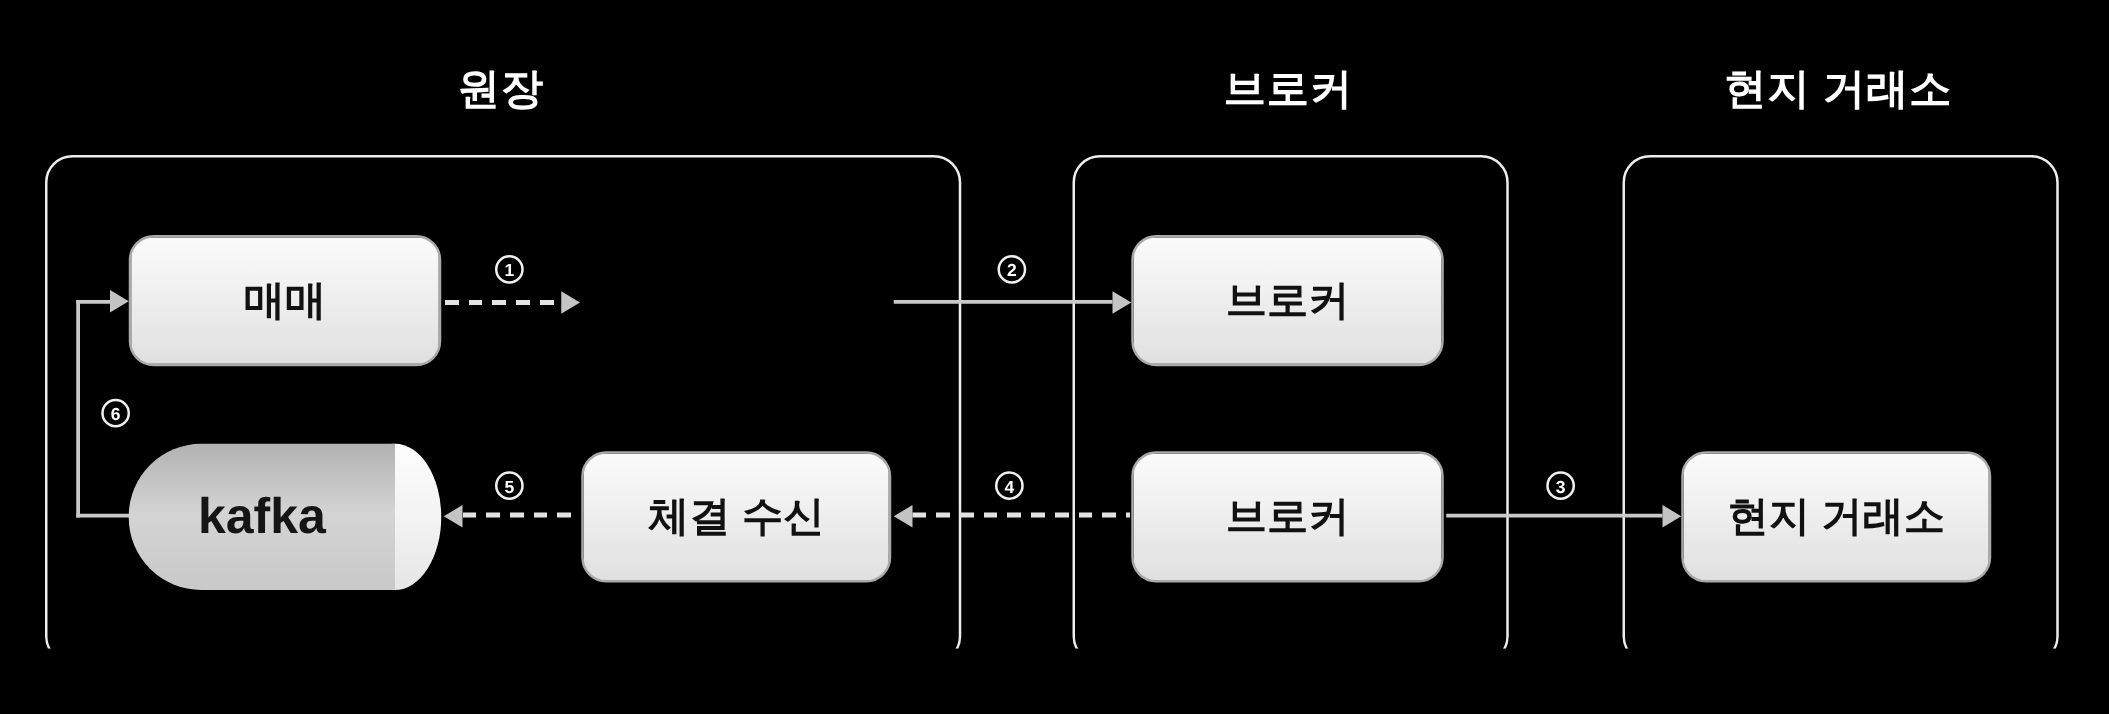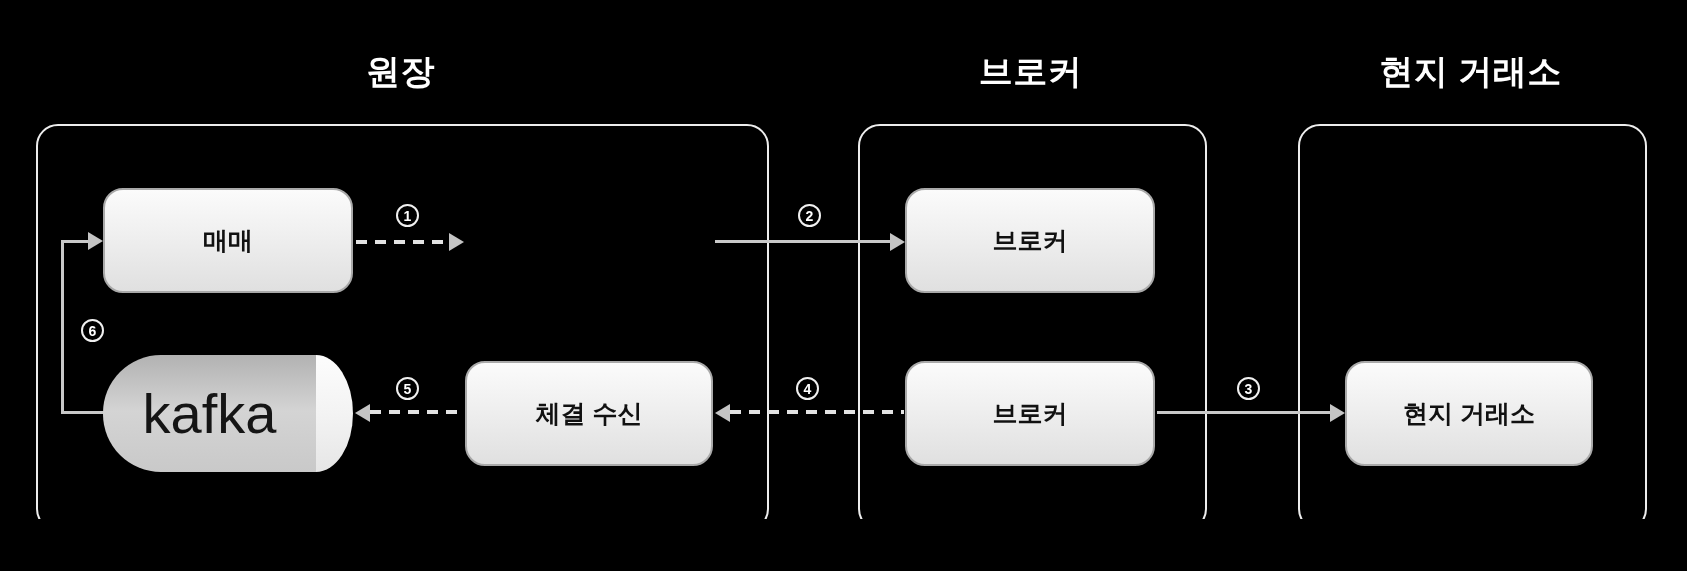--- a/index.html
+++ b/index.html
@@ -35,21 +35,21 @@
   .node {
     position: absolute;
     height: 105px;
     border: 2px solid #a9a9a9;
     border-radius: 20px;
     background: linear-gradient(180deg, #fbfbfb 0%, #efefef 45%, #e0e0e0 100%);
     display: flex;
     align-items: center;
     justify-content: center;
     color: #111111;
-    font-size: 25px;
+    font-size: 33px;
     font-weight: bold;
     box-sizing: border-box;
     z-index: 3;
   }
   
   .cylinder {
     position: absolute;
     left: 103px;
     top: 355px;
     width: 250px;
@@ -61,22 +61,22 @@
     left: 0;
     top: 0;
     width: 213px;
     height: 117px;
     border-radius: 58px 0 0 58px;
     background: linear-gradient(180deg, #b2b2b2 0%, #d4d4d4 48%, #c9c9c9 100%);
     display: flex;
     align-items: center;
     justify-content: center;
     color: #151515;
-    font-size: 56px;
-    font-weight: normal;
+    font-size: 40px;
+    font-weight: bold;
   }
   .cyl-cap {
     position: absolute;
     left: 176px;
     top: 0;
     width: 74px;
     height: 117px;
     border-radius: 50%;
     background: linear-gradient(180deg, #fdfdfd 0%, #f2f2f2 55%, #e6e6e6 100%);
   }

